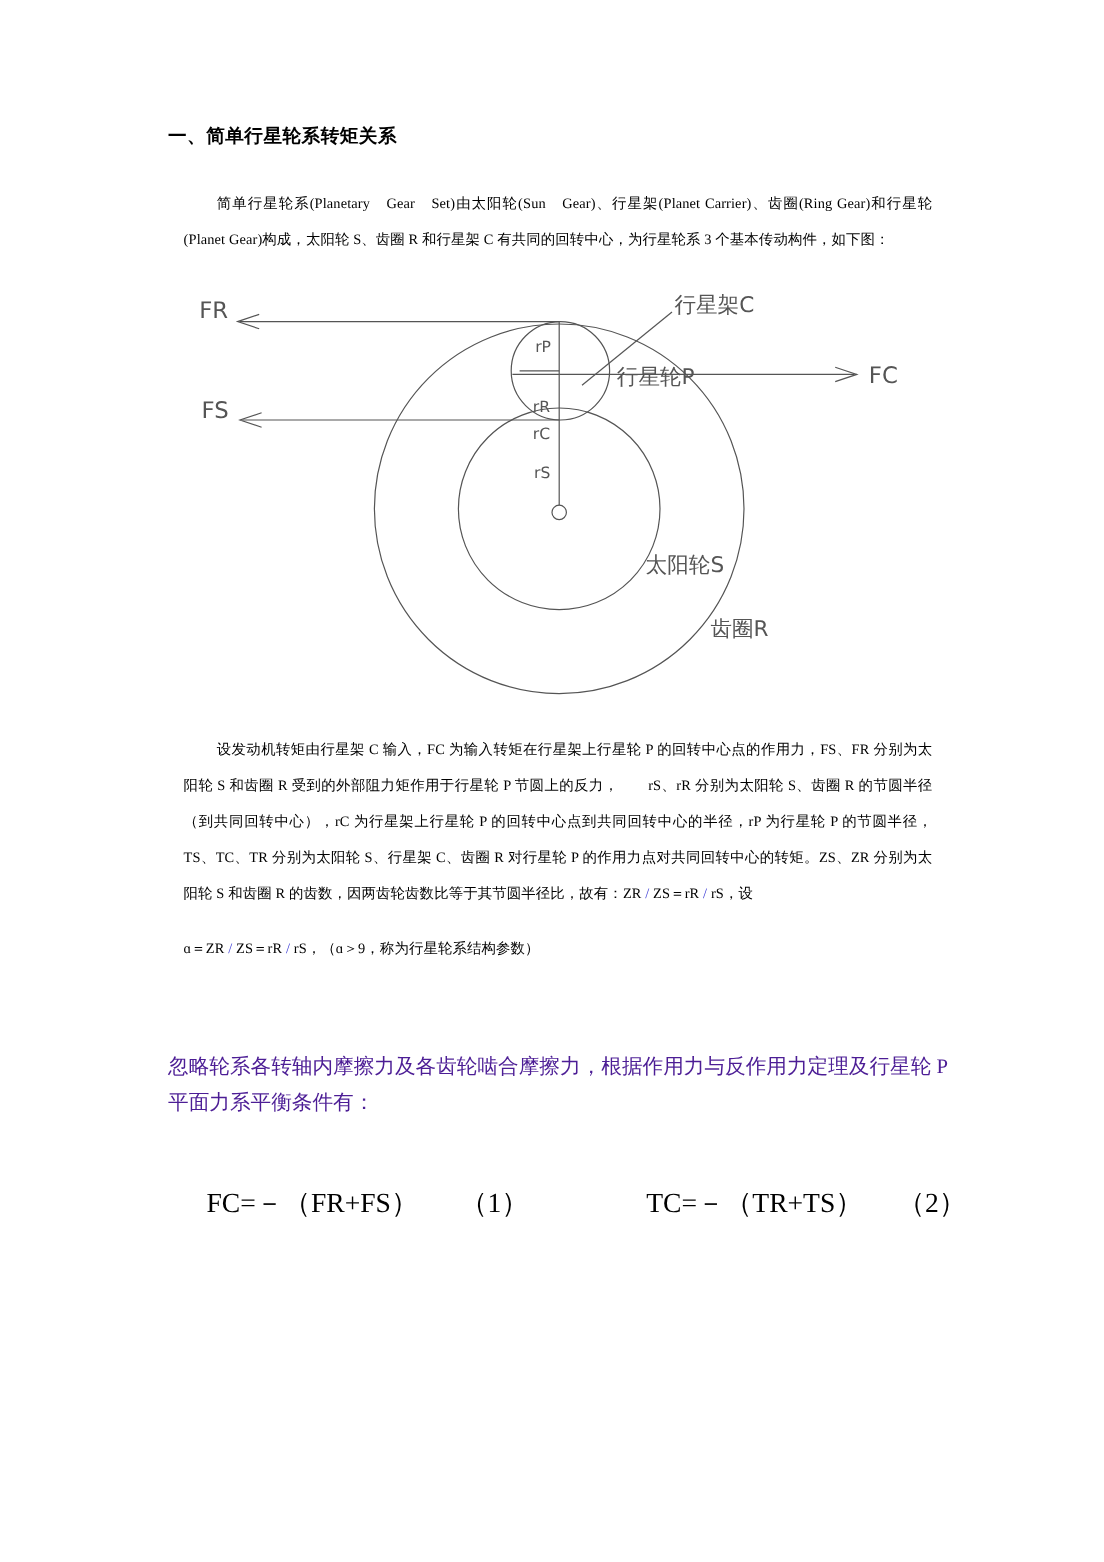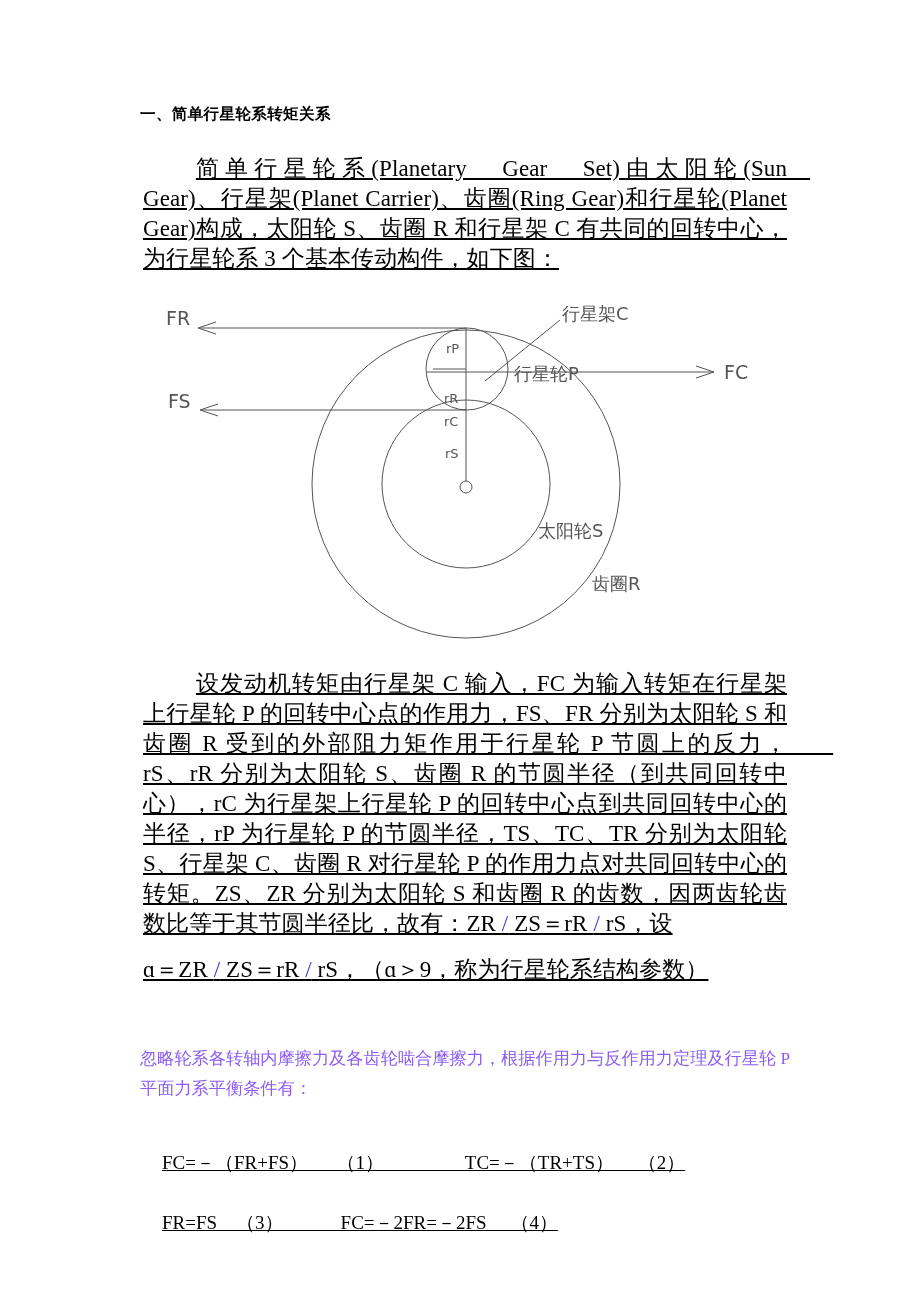--- a/index.html
+++ b/index.html
@@ -32,34 +32,33 @@
   h1.heading {
     font-family: "Liberation Sans", "DejaVu Sans", sans-serif;
     font-size: 15.5px;
     font-weight: bold;
     letter-spacing: 0.4px;
     margin: 0 0 30px 0;
     line-height: 1.3;
   }
 
   p.body-text {
-    font-size: 23px;
+    font-size: 12px;
     line-height: 30px;
-    margin: 3px;
+    margin: 13px;
     text-align: justify;
     text-justify: inter-ideograph;
     letter-spacing: 0.1px;
-    text-decoration: underline;
   }
   p.indent { text-indent: 2.3em; }
 
   .slash { color: #3b3bd6; }
 
   .red-block {
-    color: #8b5cf6;
+    color: #4c1d95;
     font-size: 17.2px;
     line-height: 30px;
     margin: 0;
     text-align: justify;
   }
 
   
   .figure {
     position: relative;
     width: 650px;
@@ -68,26 +67,25 @@
   }
   .figure svg { display: block; }
 
   .fig-label {
     font-family: "DejaVu Sans", "Liberation Sans", sans-serif;
     fill: #555;
   }
 
   
   .eq-row {
-    font-size: 19px;
+    font-size: 23px;
     line-height: 30px;
-    margin: 4px;
+    margin: 14px;
     white-space: pre;
     padding-left: 18px;
-    text-decoration: underline;
   }
   .spacer-sm { height: 22px; }
   .spacer-md { height: 40px; }
   .spacer-lg { height: 56px; }
 </style>
 </head>
 <body>
 
 <div class="page">
   <div class="content">
@@ -151,16 +149,15 @@
     <div class="spacer-lg"></div>
 
     <p class="red-block">忽略轮系各转轴内摩擦力及各齿轮啮合摩擦力，根据作用力与反作用力定理及行星轮 P 平面力系平衡条件有：</p>
 
     <div class="spacer-md"></div>
 
     <p class="eq-row">FC=－（FR+FS）      （1）                 TC=－（TR+TS）     （2）</p>
 
     <div class="spacer-sm"></div>
 
-    <p class="eq-row">FR=FS    （3）            FC=－2FR=－2FS     （4）</p>
 
   </div>
 </div>
 
 </body></html>

